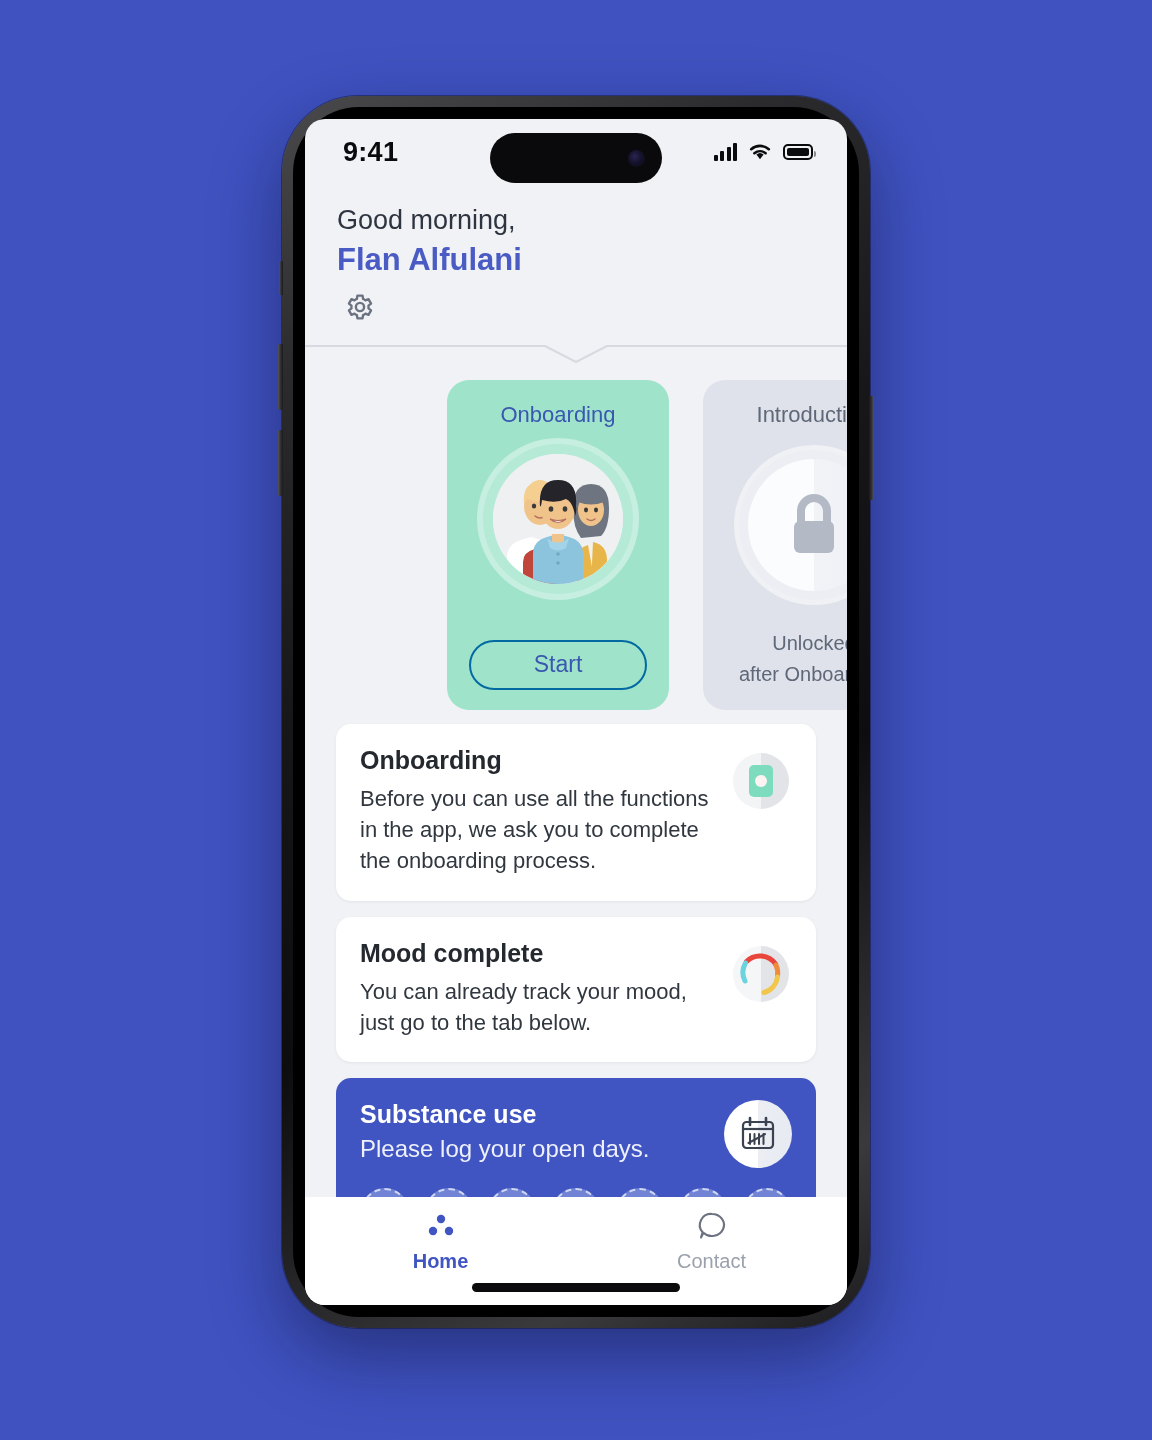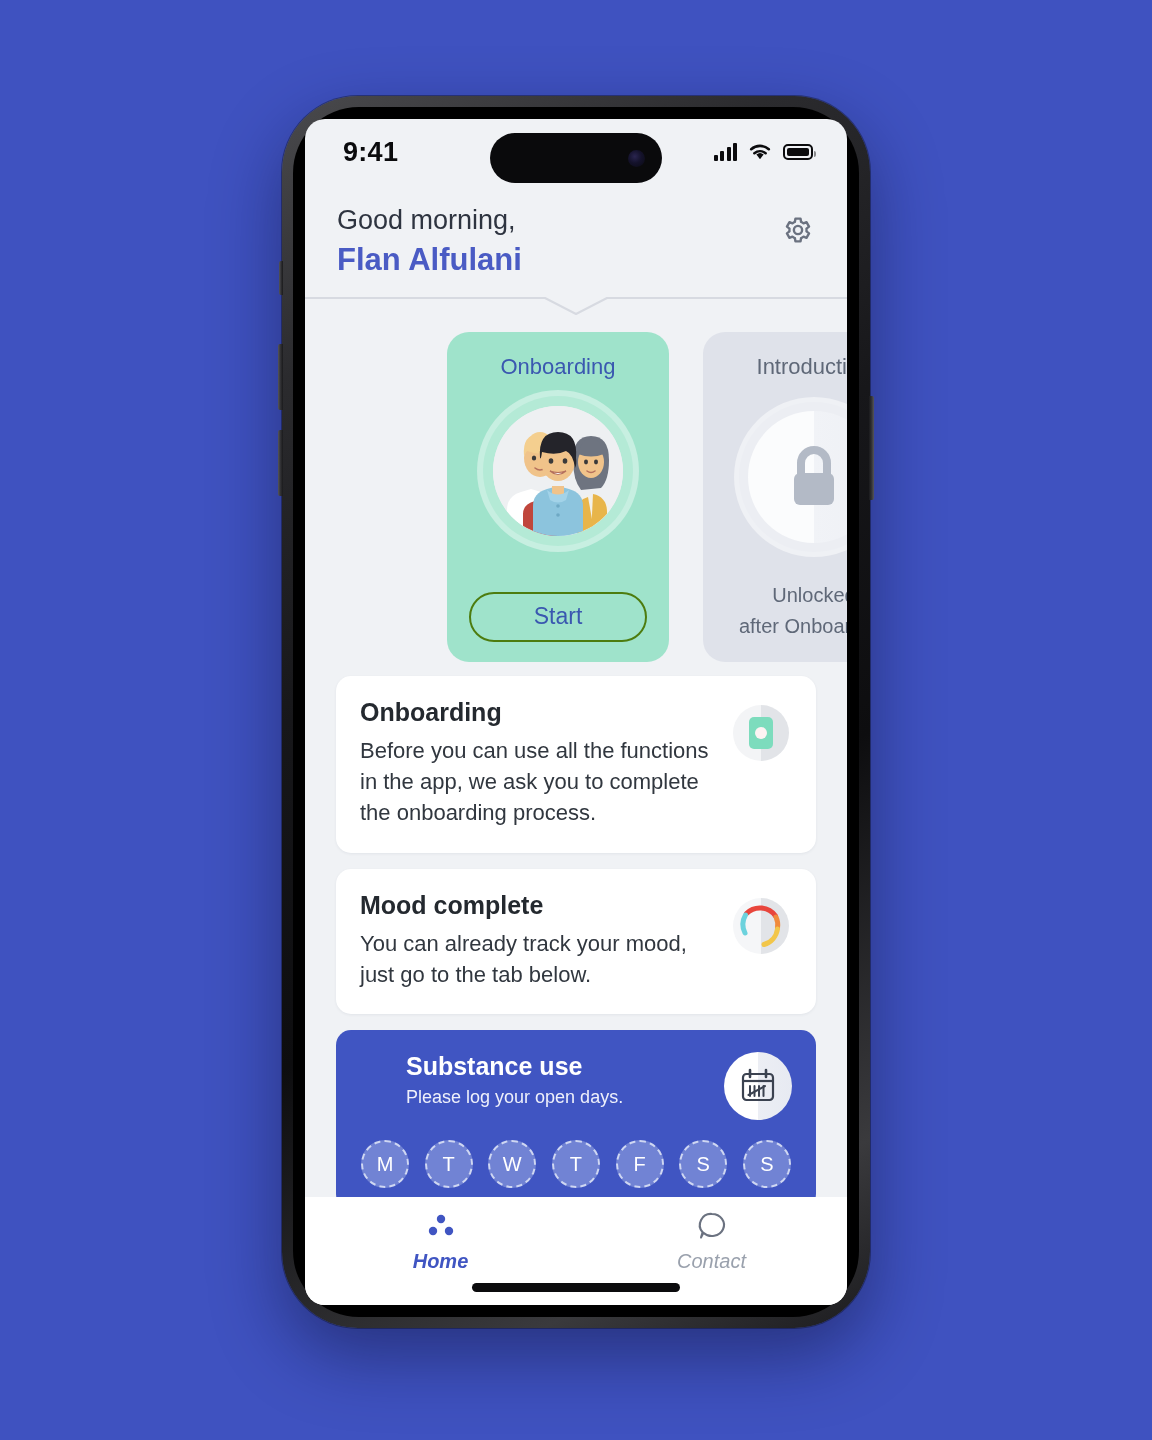--- a/index.html
+++ b/index.html
@@ -118,20 +118,21 @@
     background: rgba(11,11,13,0.45);
     border-radius: 0 2px 2px 0;
   }
   .battery span { display: block; width: 100%; height: 100%; background: #0b0b0d; border-radius: 2px; }
 
   
   .header {
     padding: 18px 30px 0 32px;
     display: flex;
     align-items: flex-start;
+    flex-direction: column;
   }
   .greeting-block { flex: 1; }
   .greeting {
     font-size: 27px;
     color: #2e3440;
     line-height: 1.28;
   }
   .username {
     font-size: 31px;
     font-weight: bold;
@@ -193,21 +194,21 @@
     border-radius: 50%;
     background: #eef0f2;
     overflow: hidden;
     position: relative;
   }
 
   .start-btn {
     margin-top: auto;
     width: 178px;
     height: 50px;
-    border: 2px solid #4d7c0f;
+    border: 2px solid #0369a1;
     border-radius: 26px;
     background: transparent;
     color: #3a58b0;
     font-size: 23px;
     font-family: inherit;
     cursor: pointer;
   }
 
   .lock-ring {
     width: 150px; height: 150px;
@@ -258,29 +259,29 @@
     line-height: 1.42;
   }
   .info-icon { flex: 0 0 auto; width: 62px; height: 62px; margin-top: 4px; }
 
   .card-substance {
     background: #4055c2;
     border-radius: 15px;
     padding: 22px 24px 0;
     margin-bottom: 0;
   }
-  .sub-top { display: flex; align-items: flex-start; gap: 14px; margin-left: 46px; }
+  .sub-top { display: flex; align-items: flex-start; gap: 14px; }
   .sub-text { flex: 1; }
   .sub-title {
     font-size: 25px;
     font-weight: bold;
     color: #ffffff;
     margin-bottom: 6px;
   }
-  .sub-body { font-size: 18px; color: #eef0fb; }
+  .sub-body { font-size: 24px; color: #eef0fb; }
   .cal-circle {
     flex: 0 0 auto;
     width: 68px; height: 68px;
     border-radius: 50%;
     background: linear-gradient(90deg, #ffffff 0%, #ffffff 50%, #eceef4 50%, #e7eaf2 100%);
     display: flex; align-items: center; justify-content: center;
   }
   .days-row {
     display: flex;
     justify-content: space-between;
@@ -316,21 +317,21 @@
   }
   .tab {
     flex: 1;
     display: flex;
     flex-direction: column;
     align-items: center;
     gap: 7px;
     cursor: pointer;
   }
   .tab-icon { height: 34px; display: flex; align-items: center; justify-content: center; }
-  .tab-label { font-size: 20px; color: #9aa1ad; font-style: italic; }
+  .tab-label { font-size: 20px; color: #9aa1ad; }
   .tab.active .tab-label { color: #4055c2; font-weight: bold; }
 
   .home-indicator {
     position: absolute;
     left: 50%;
     transform: translateX(-50%);
     bottom: 13px;
     width: 208px;
     height: 9px;
     border-radius: 5px;

